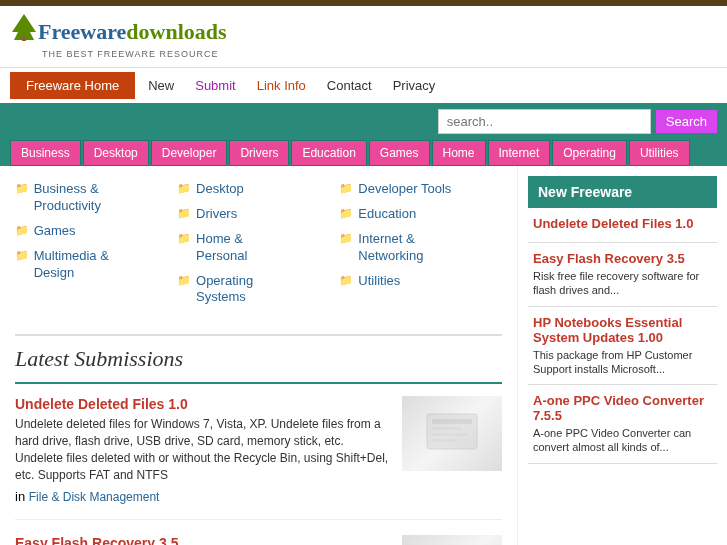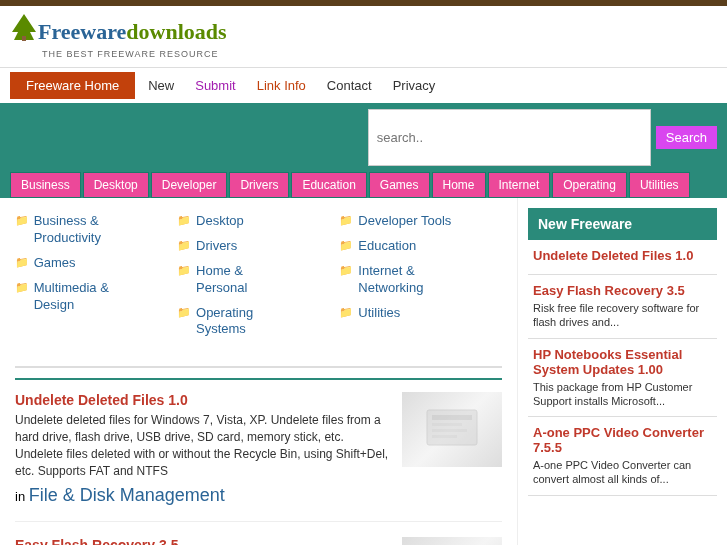--- a/index.html
+++ b/index.html
@@ -37,21 +37,21 @@
     .cat-link-item { display: flex; align-items: flex-start; margin-bottom: 8px; }
     .cat-folder-icon { color: #2a8a7a; margin-right: 5px; font-size: 11px; flex-shrink: 0; margin-top: 1px; }
     .cat-link-item a { color: #2a6496; text-decoration: none; font-size: 13px; line-height: 1.3; }
 
     
     #latest-title { font-size: 22px; font-style: italic; color: #333; margin-bottom: 10px; font-family: Georgia, serif; }
     .submission { margin-bottom: 15px; padding-bottom: 15px; border-bottom: 1px solid #eee; display: flex; gap: 10px; }
     .submission-text { flex: 1; }
     .submission-title a { color: #c0392b; font-size: 14px; font-weight: bold; text-decoration: none; }
     .submission-desc { color: #333; font-size: 12px; margin: 4px 0; line-height: 1.4; }
-    .submission-link a { color: #2a6496; font-size: 18px; text-decoration: none; }
+    .submission-link a { color: #2a6496; font-size: 12px; text-decoration: none; }
     .submission-thumb { width: 100px; height: 75px; background: #e8e8e8; flex-shrink: 0; display: flex; align-items: center; justify-content: center; overflow: hidden; }
     .thumb-inner { width: 100%; height: 100%; background: linear-gradient(135deg, #ddd 0%, #f5f5f5 50%, #ddd 100%); display: flex; align-items: center; justify-content: center; }
     .thumb-inner svg { opacity: 0.4; }
 
     
     #new-freeware-title { background: #2a8a7a; color: #fff; padding: 8px 10px; font-size: 14px; font-weight: bold; margin-bottom: 0; }
     .sidebar-item { border-bottom: 1px solid #ddd; padding: 8px 5px; }
     .sidebar-item-title a { color: #c0392b; font-size: 13px; font-weight: bold; text-decoration: none; display: block; margin-bottom: 3px; }
     .sidebar-item-desc { color: #333; font-size: 11px; line-height: 1.3; }
   </style>
@@ -80,21 +80,21 @@
 <div id="nav-bar">
   <a href="#" class="cat-tab nav-home-btn" style="background:#c2410c; color:#fff; padding:6px 16px; font-weight:normal; border:none;">Freeware Home</a>
   <a href="#" style="color:#333; text-decoration:none; font-size:13px; padding:0 8px;">New</a>
   <a href="#" style="color:#a21caf; text-decoration:none; font-size:13px; padding:0 8px;">Submit</a>
   <a href="#" style="color:#c2410c; text-decoration:none; font-size:13px; padding:0 8px;">Link Info</a>
   <a href="#" style="color:#333; text-decoration:none; font-size:13px; padding:0 8px;">Contact</a>
   <a href="#" style="color:#333; text-decoration:none; font-size:13px; padding:0 8px;">Privacy</a>
 </div>
 
 <div id="search-bar">
-  <input type="text" id="search-input" style="width: 283px; padding: 20px 8px; border: 1px solid rgb(204, 204, 204); font-size: 13px; color: rgb(153, 153, 153);" placeholder="search..">
+  <input type="text" id="search-input" style="width: 213px; padding: 4px 8px; border: 1px solid rgb(204, 204, 204); font-size: 13px; color: rgb(153, 153, 153);" placeholder="search..">
   <button style="background:#d946ef; color:#fff; border:none; padding:4px 10px; cursor:pointer; font-size:13px;">Search</button>
 </div>
 
 <div id="cat-tabs" style="background:#2a8a7a; padding:0 10px; display:flex; gap:2px;">
   <a href="#" class="cat-tab">Business</a>
   <a href="#" class="cat-tab">Desktop</a>
   <a href="#" class="cat-tab">Developer</a>
   <a href="#" class="cat-tab">Drivers</a>
   <a href="#" class="cat-tab">Education</a>
   <a href="#" class="cat-tab">Games</a>
@@ -156,20 +156,21 @@
           <span class="cat-folder-icon">📁</span>
           <a href="#">Internet &amp;<br>Networking</a>
         </div>
         <div class="cat-link-item">
           <span class="cat-folder-icon">📁</span>
           <a href="#">Utilities</a>
         </div>
       </div>
     </div>
 
+    <h2 id="latest-title" style="font-size:22px; font-style:italic; color:#333; margin-bottom:10px; font-family:Georgia,serif; font-weight:normal;">Latest Submissions</h2>
     <hr style="border:none; border-top:2px solid #2a8a7a; margin-bottom:12px;">
 
     <div class="submission">
       <div class="submission-text">
         <div class="submission-title">
           <a href="#">Undelete Deleted Files 1.0</a>
         </div>
         <div class="submission-desc">Undelete deleted files for Windows 7, Vista, XP. Undelete files from a hard drive, flash drive, USB drive, SD card, memory stick, etc. Undelete files deleted with or without the Recycle Bin, using Shift+Del, etc. Supports FAT and NTFS</div>
         <div class="submission-link" style="margin-top:5px;">
           in <a href="#">File &amp; Disk Management</a>

